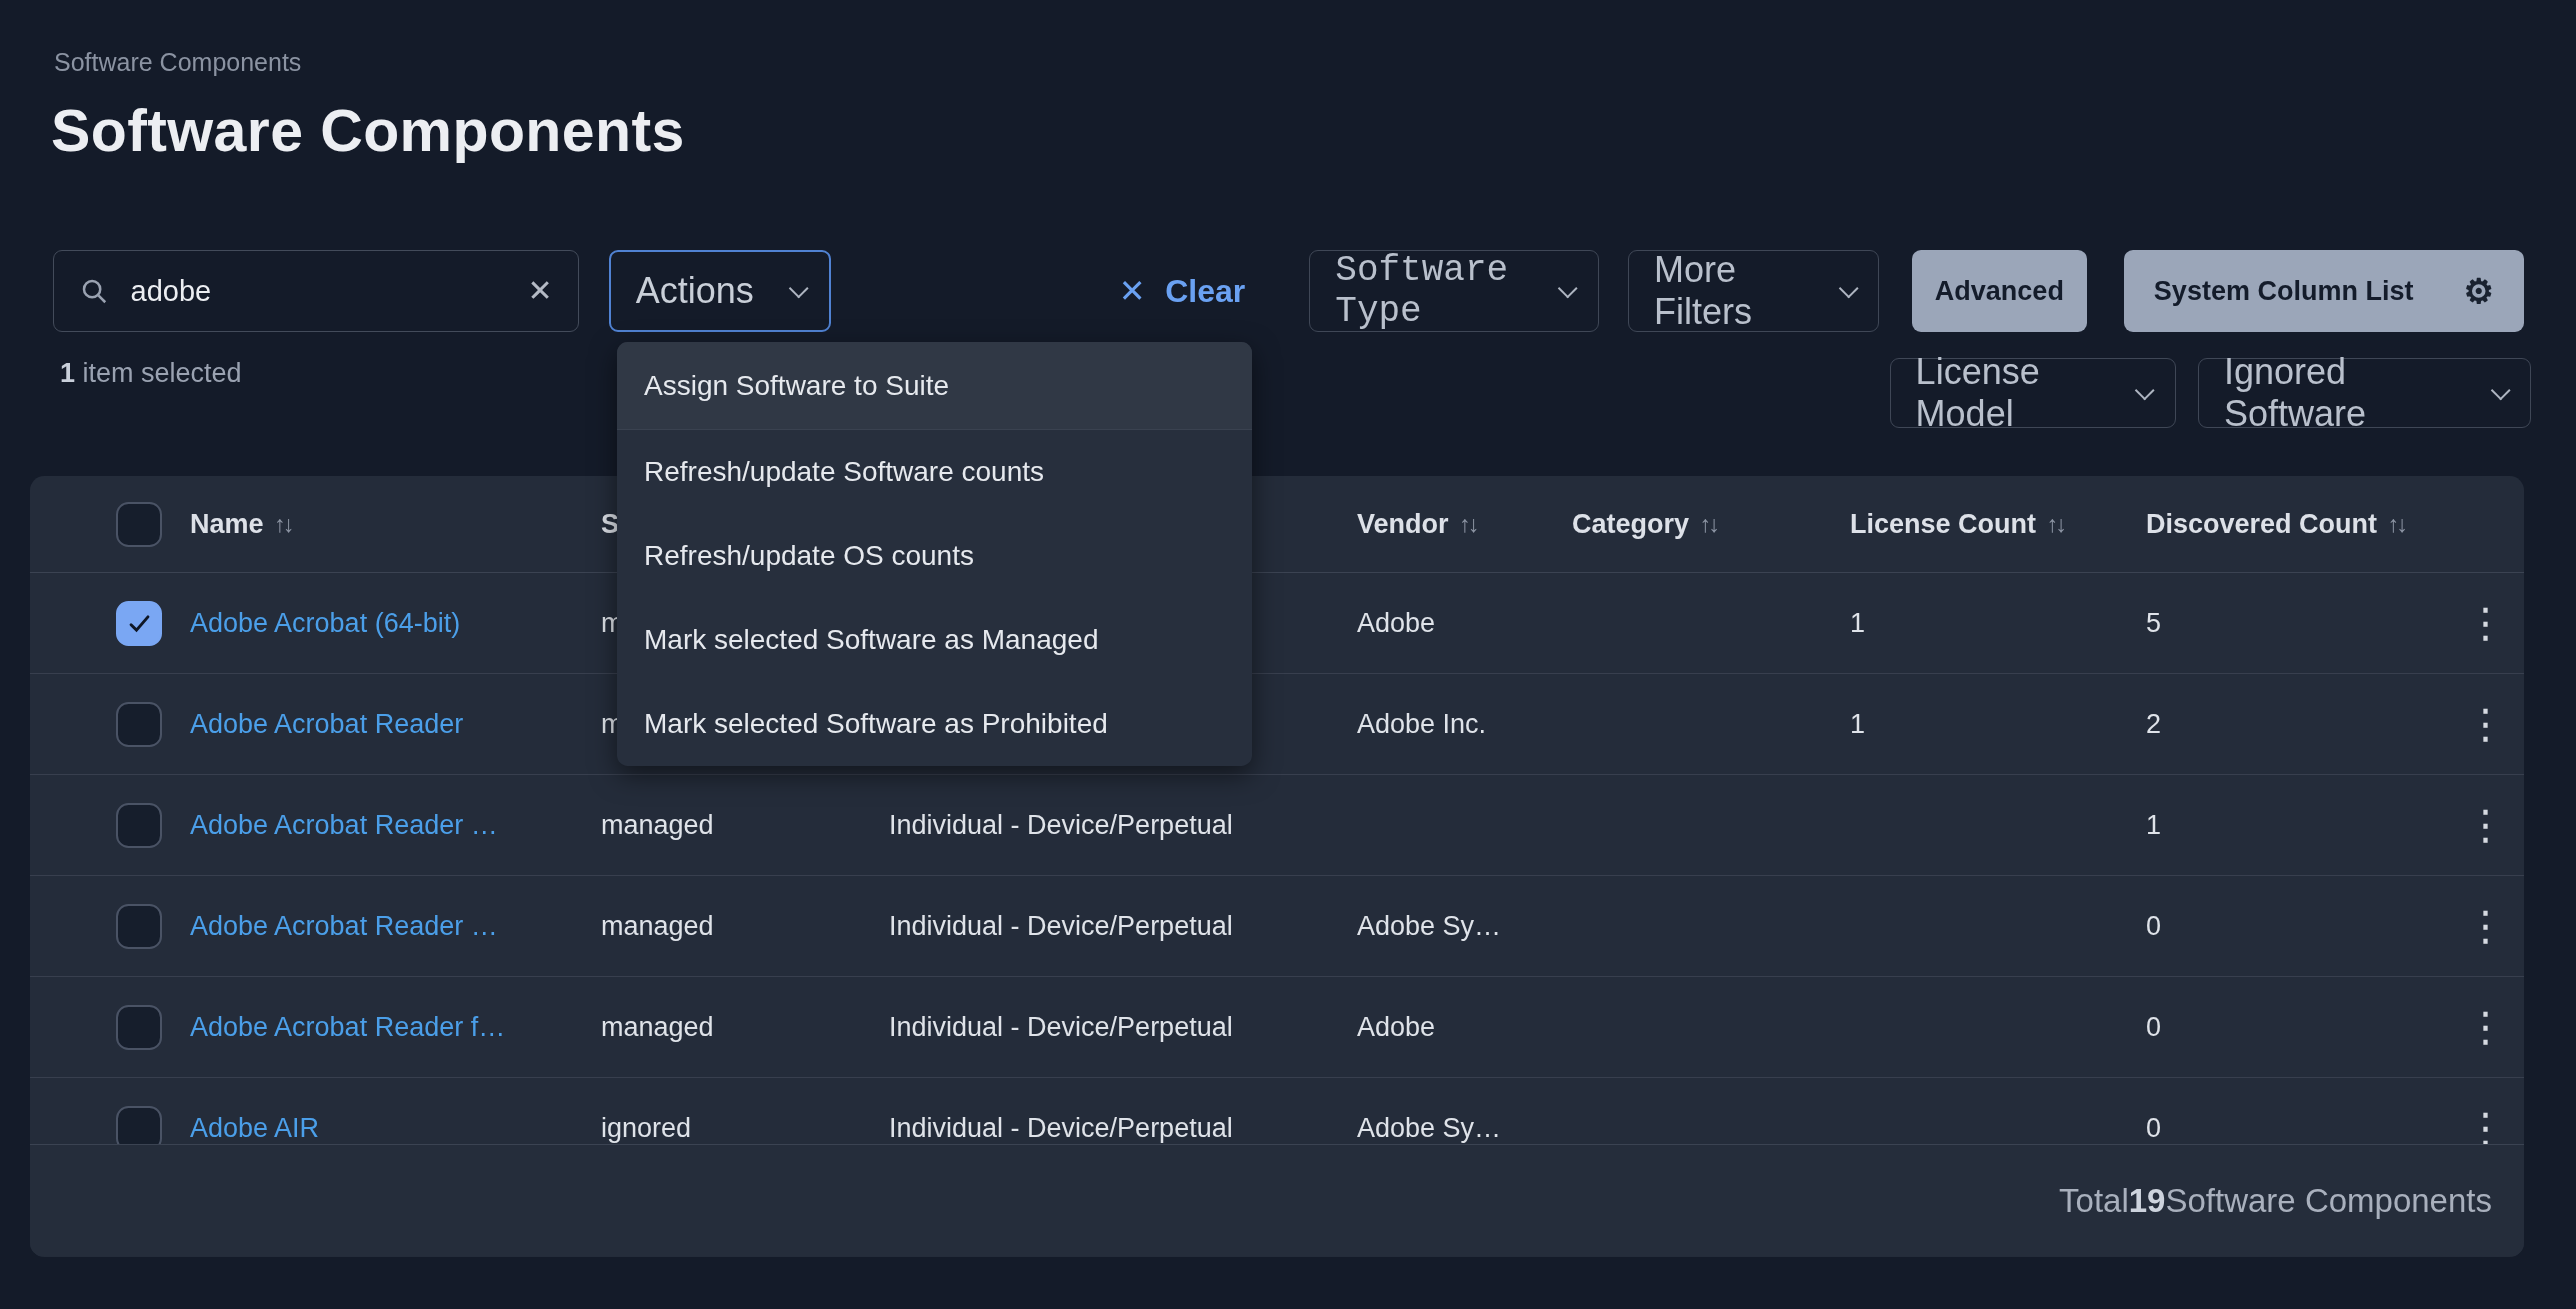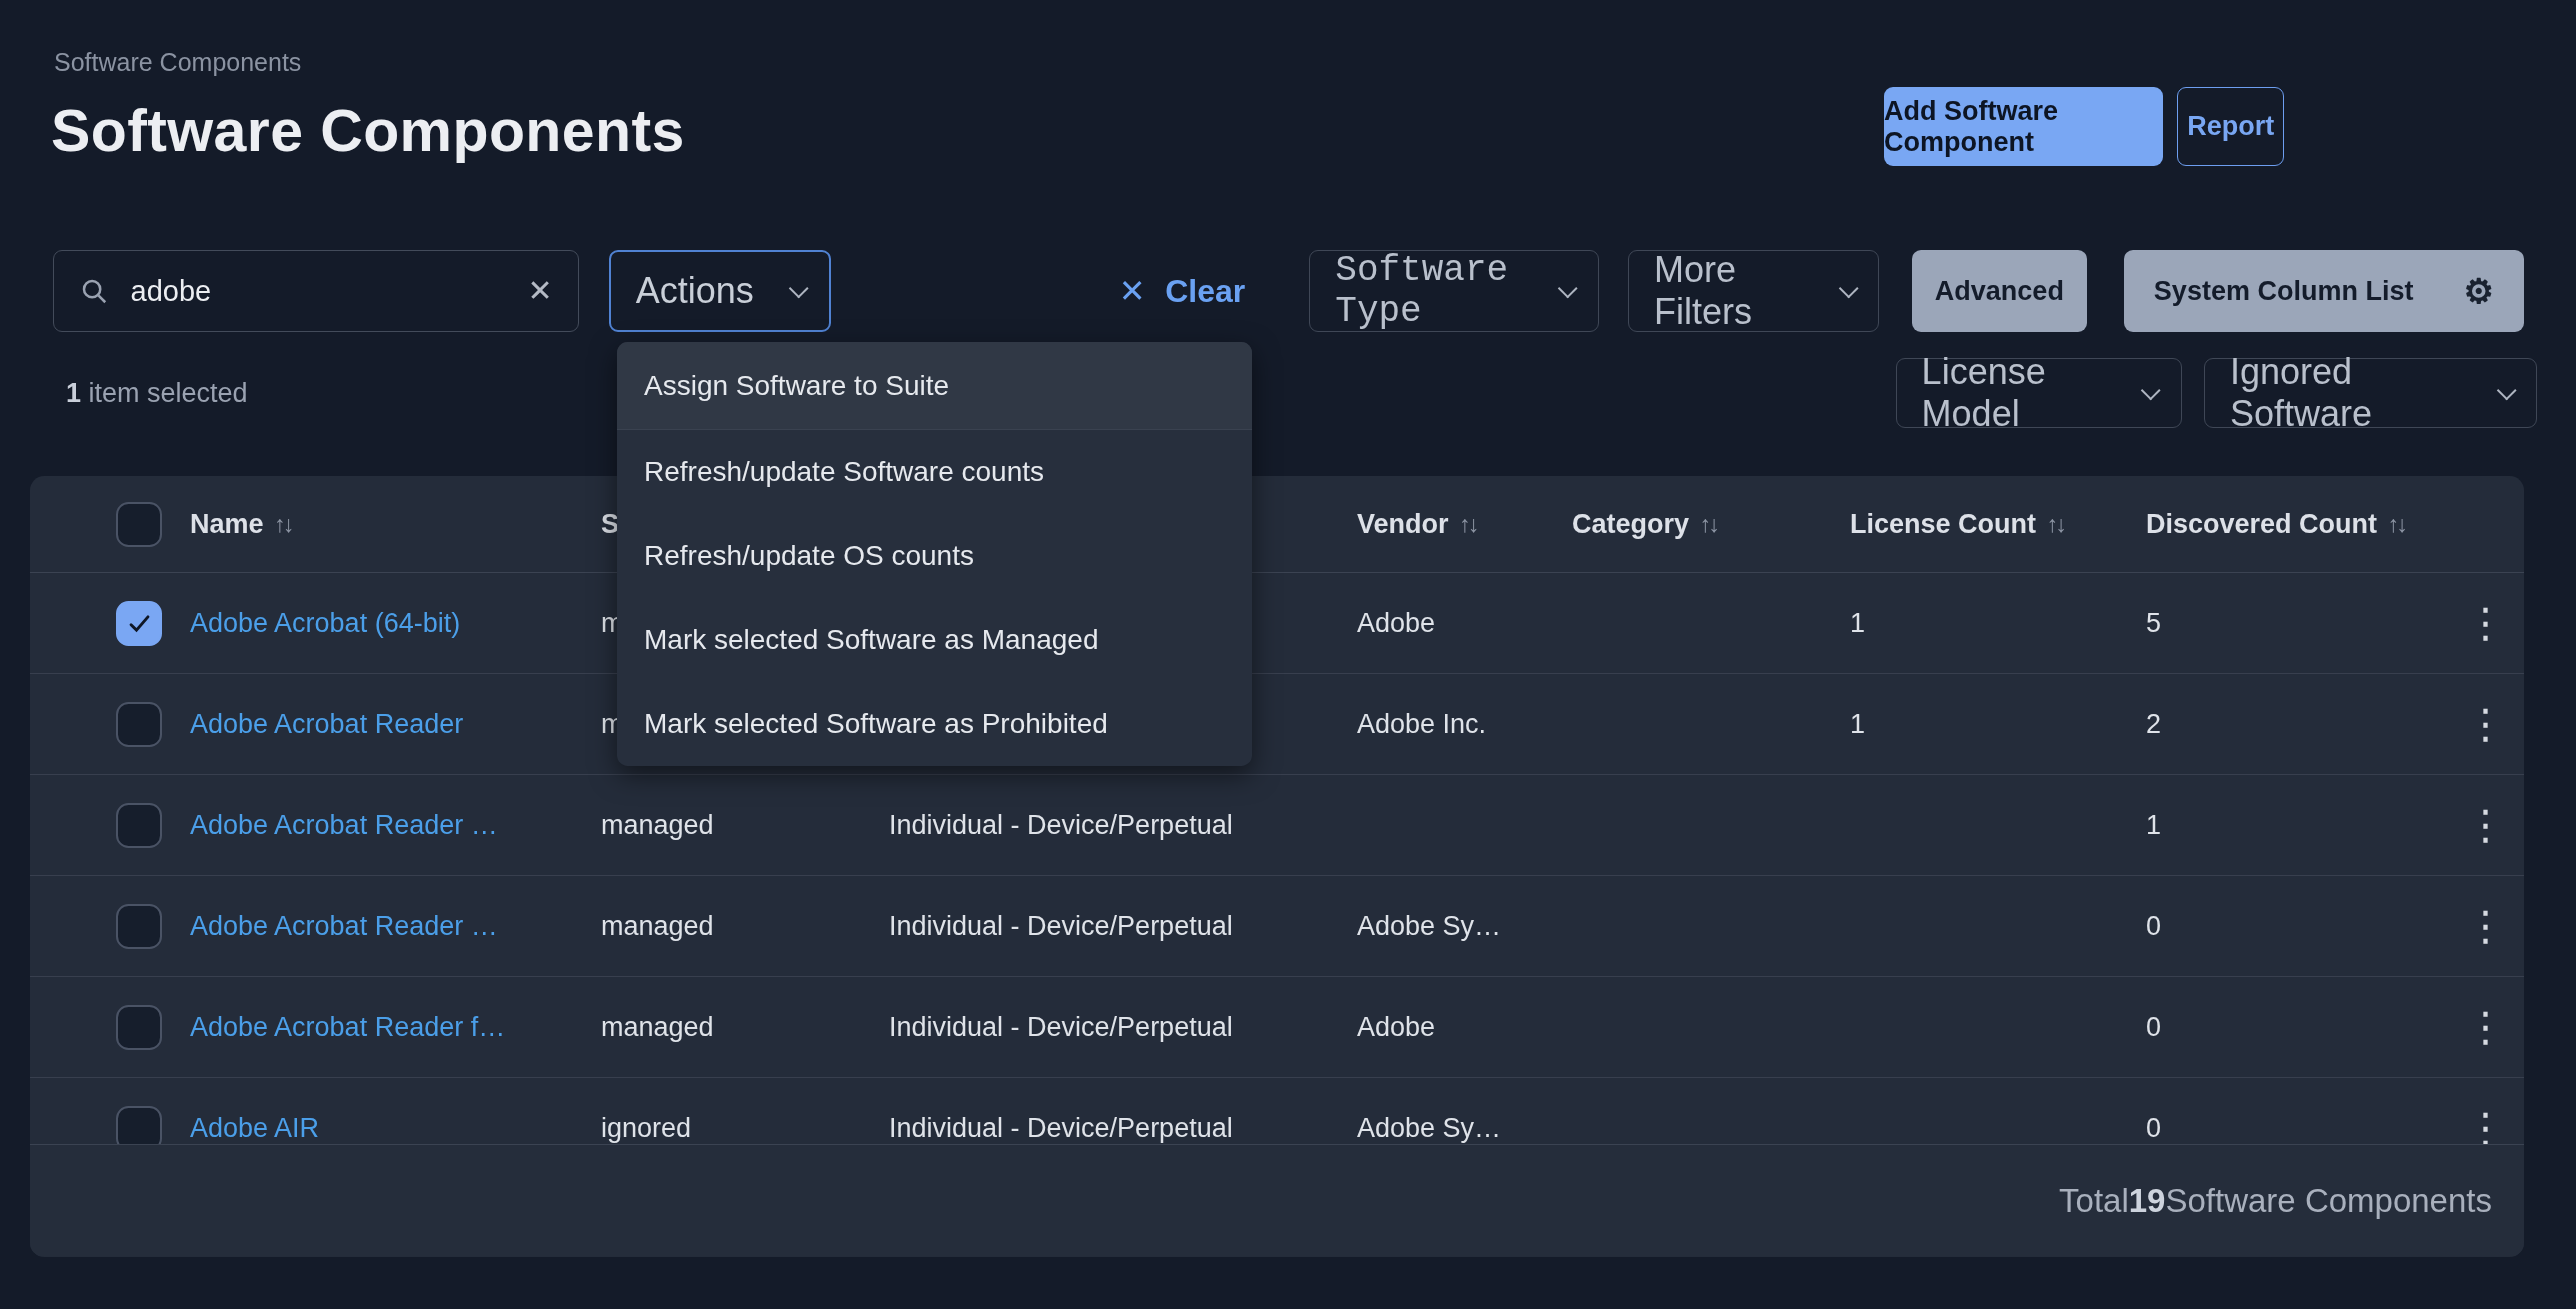--- a/index.html
+++ b/index.html
@@ -28,21 +28,21 @@
   .clear-group { display:flex; align-items:center; margin-left:288px; cursor:pointer; }
   .clear-group .x { color:#6aa1f2; font-size:32px; line-height:1; }
   .clear-group .lbl { color:#6aa1f2; font-size:32px; font-weight:700; margin-left:19.7px; }
   .dd-software-type { width:292px; margin-left:64px;font-family:Liberation Mono, monospace; }
   .dd-more-filters { width:253px; margin-left:29.5px; }
   .btn-gray { display:flex; align-items:center; justify-content:center; height:82px; border-radius:9px; background:#9ba6b9; color:#141c2b; font-size:27px; font-weight:700; cursor:pointer; }
   .btn-advanced { width:177px; margin-left:33px; }
   .btn-syscol { width:404px; margin-left:37px; justify-content:space-between; padding:0 30px; }
   .gear { font-size:34px; line-height:1; color:#1a2230; }
   
-  .filter-row2 { position:absolute; left:66px; top:358px; height:70px; width:2471px; display:flex; align-items:center; }
+  .filter-row2 { position:absolute; left:60px; top:358px; height:70px; width:2471px; display:flex; align-items:flex-start; }
   .selection-status { font-size:27px; color:#9aa2b1; }
   .selection-status b { color:#c9cfda; font-weight:700; }
   .dd-sm { height:70px; }
   .dd-license-model { width:286px; margin-left:auto; }
   .dd-ignored { width:333px; margin-left:22.4px; }
   
   .table-card { position:absolute; left:30px; top:476px; width:2494px; height:781px; background:#242c3a; border-radius:14.3px; overflow:hidden; }
   .grid-row { display:grid; grid-template-columns:74px 411px 288px 468px 215px 278px 296px 301px 1fr; align-items:center; padding-left:86px; }
   .thead { height:97px; border-bottom:1.8px solid #3b4352; font-size:27px; font-weight:700; color:#dde1e8; }
   .th { display:flex; align-items:center; gap:10.7px; }
@@ -64,24 +64,20 @@
   .menu-item.highlight { height:88px; background:#303845; border-bottom:1.8px solid #3a4250; }
 </style>
 </head>
 <body>
 
 <div id="app">
 
   <div class="breadcrumb">Software Components</div>
   <div class="page-title">Software Components</div>
 
-  <div class="top-buttons">
-    <div class="btn btn-primary">Add Software Component</div>
-    <div class="btn btn-outline-blue">Report</div>
-  </div>
 
   <div class="filter-row1">
     <div class="search-box">
       <svg class="mag" width="30" height="30" viewBox="0 0 24 24" fill="none" stroke="#9aa2b1" stroke-width="2">
         <circle cx="10.5" cy="10.5" r="6.5"></circle>
           <line x1="15.5" y1="15.5" x2="21" y2="21"></line>
       </svg>
       <input type="text" value="adobe" style="">
       <span class="icon-x">✕</span>
     </div>

